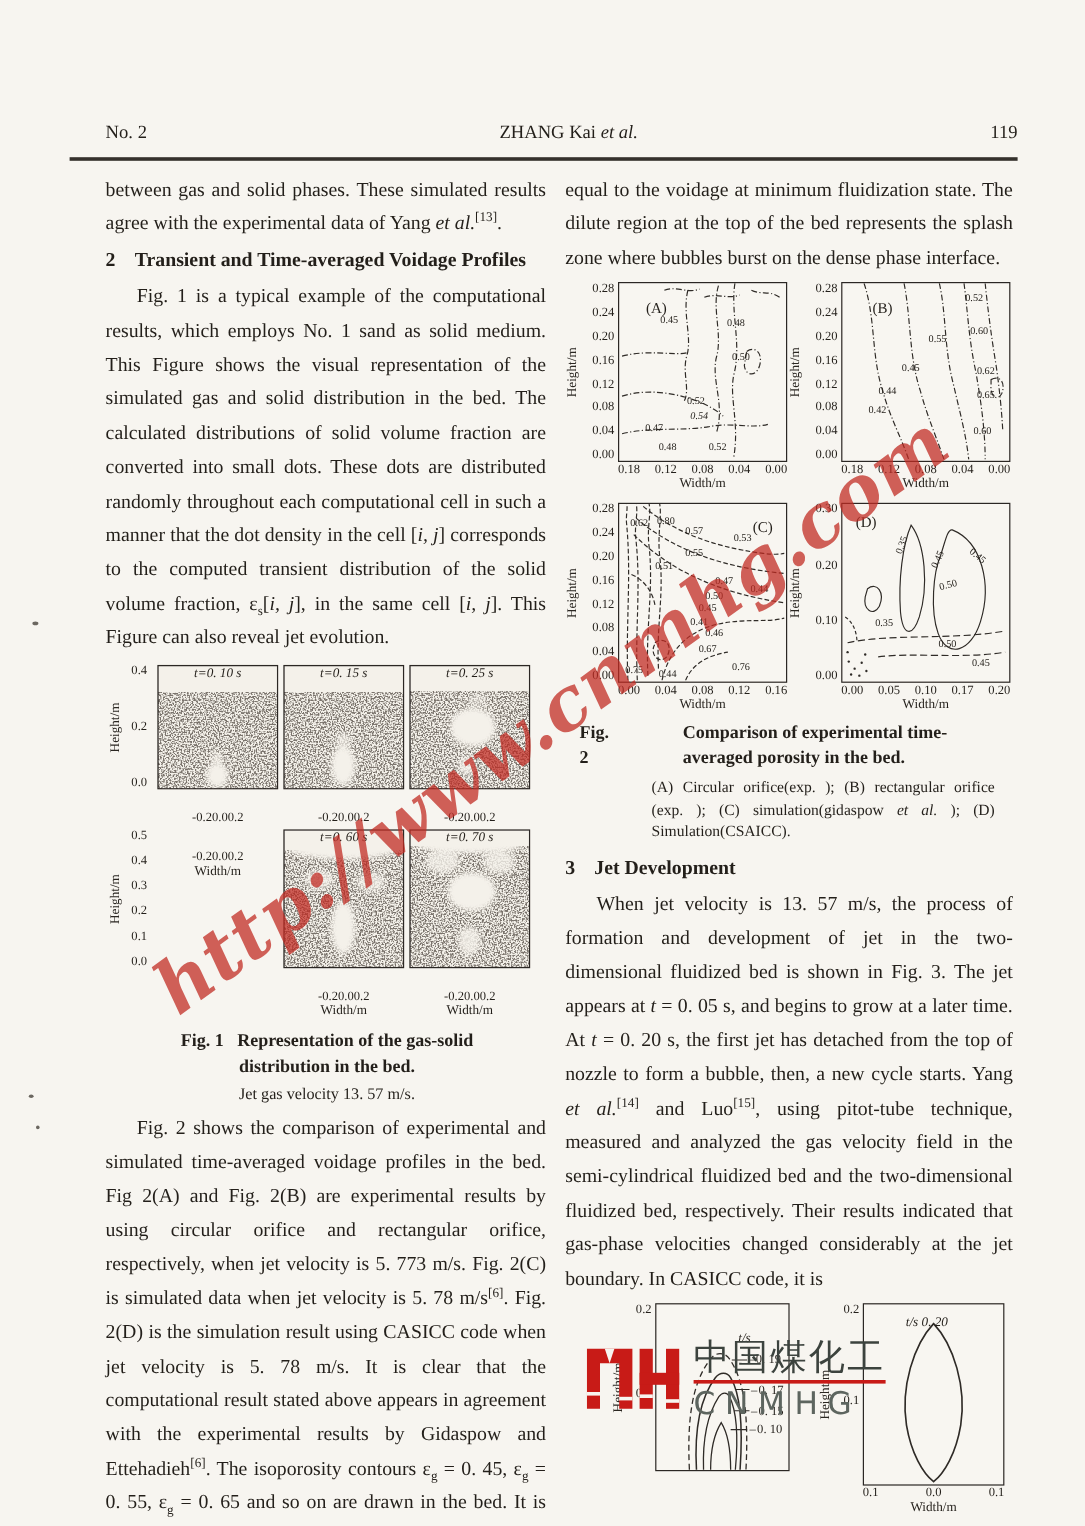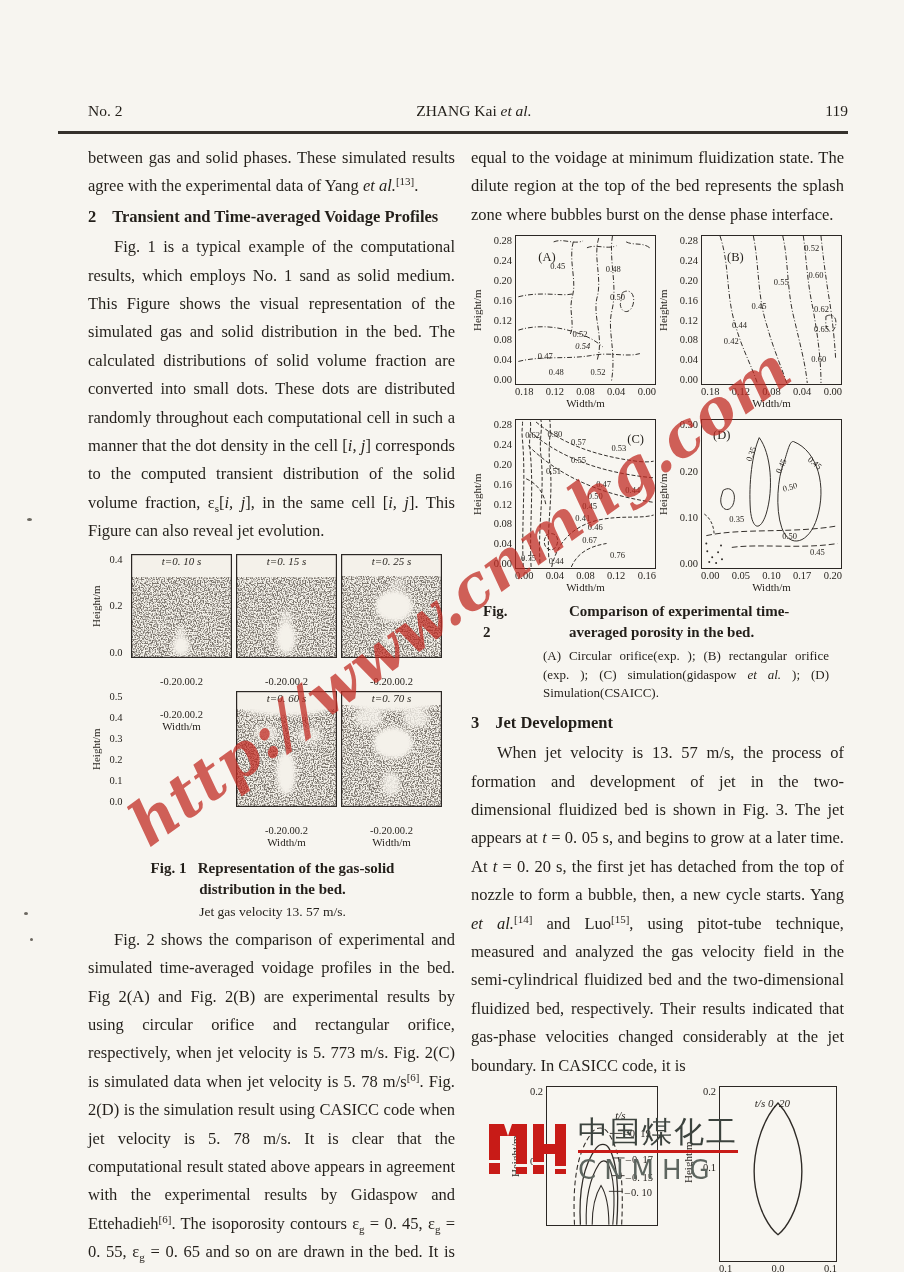--- a/index.html
+++ b/index.html
@@ -46,21 +46,21 @@
   .capwrap2{margin:8px 0 0 12px;}
   .cap2line{display:flex;gap:16px;font-weight:bold;font-size:15px;line-height:21px;}
   .cap2txt{width:290px;margin-left:36px;}
   .sub2{margin:4px 0 6px 60px;width:286px;font-size:13px;line-height:18.5px;font-weight:normal;text-align:justify;}
   
   .f3wrap{display:flex;gap:24px;margin:6px 0 0 38px;}
   .f3cell{display:flex;}
   .f3yt{width:24px;height:140px;display:flex;flex-direction:column;justify-content:space-between;align-items:flex-end;padding-right:3px;font-size:10.5px;box-sizing:border-box;}
   .f3plot{position:relative;border:1.2px solid #2b2724;background:#f8f6f1;box-sizing:border-box;}
   .f3plotL{width:112px;height:140px;}
-  .f3plotR{width:118px;height:176px;}
+  .f3plotR{width:118px;height:152px;}
   .tlab{position:absolute;font-size:11px;font-style:italic;z-index:2;white-space:nowrap;}
   .lvl{position:absolute;font-size:10.5px;white-space:nowrap;transform:translate(-50%,-50%);z-index:2;}
   .lvl::before{content:"\2013";margin-right:1px;}
   .f3xt{display:flex;justify-content:space-between;font-size:10.5px;margin-top:1px;}
   
   .wm{
     position:absolute;left:62px;top:566px;width:780px;text-align:center;
     transform:rotate(-36deg);font-size:61px;font-weight:bold;font-style:italic;
     letter-spacing:1px;color:rgba(193,42,34,0.74);z-index:8;pointer-events:none;
     font-family:"DejaVu Serif",serif;

